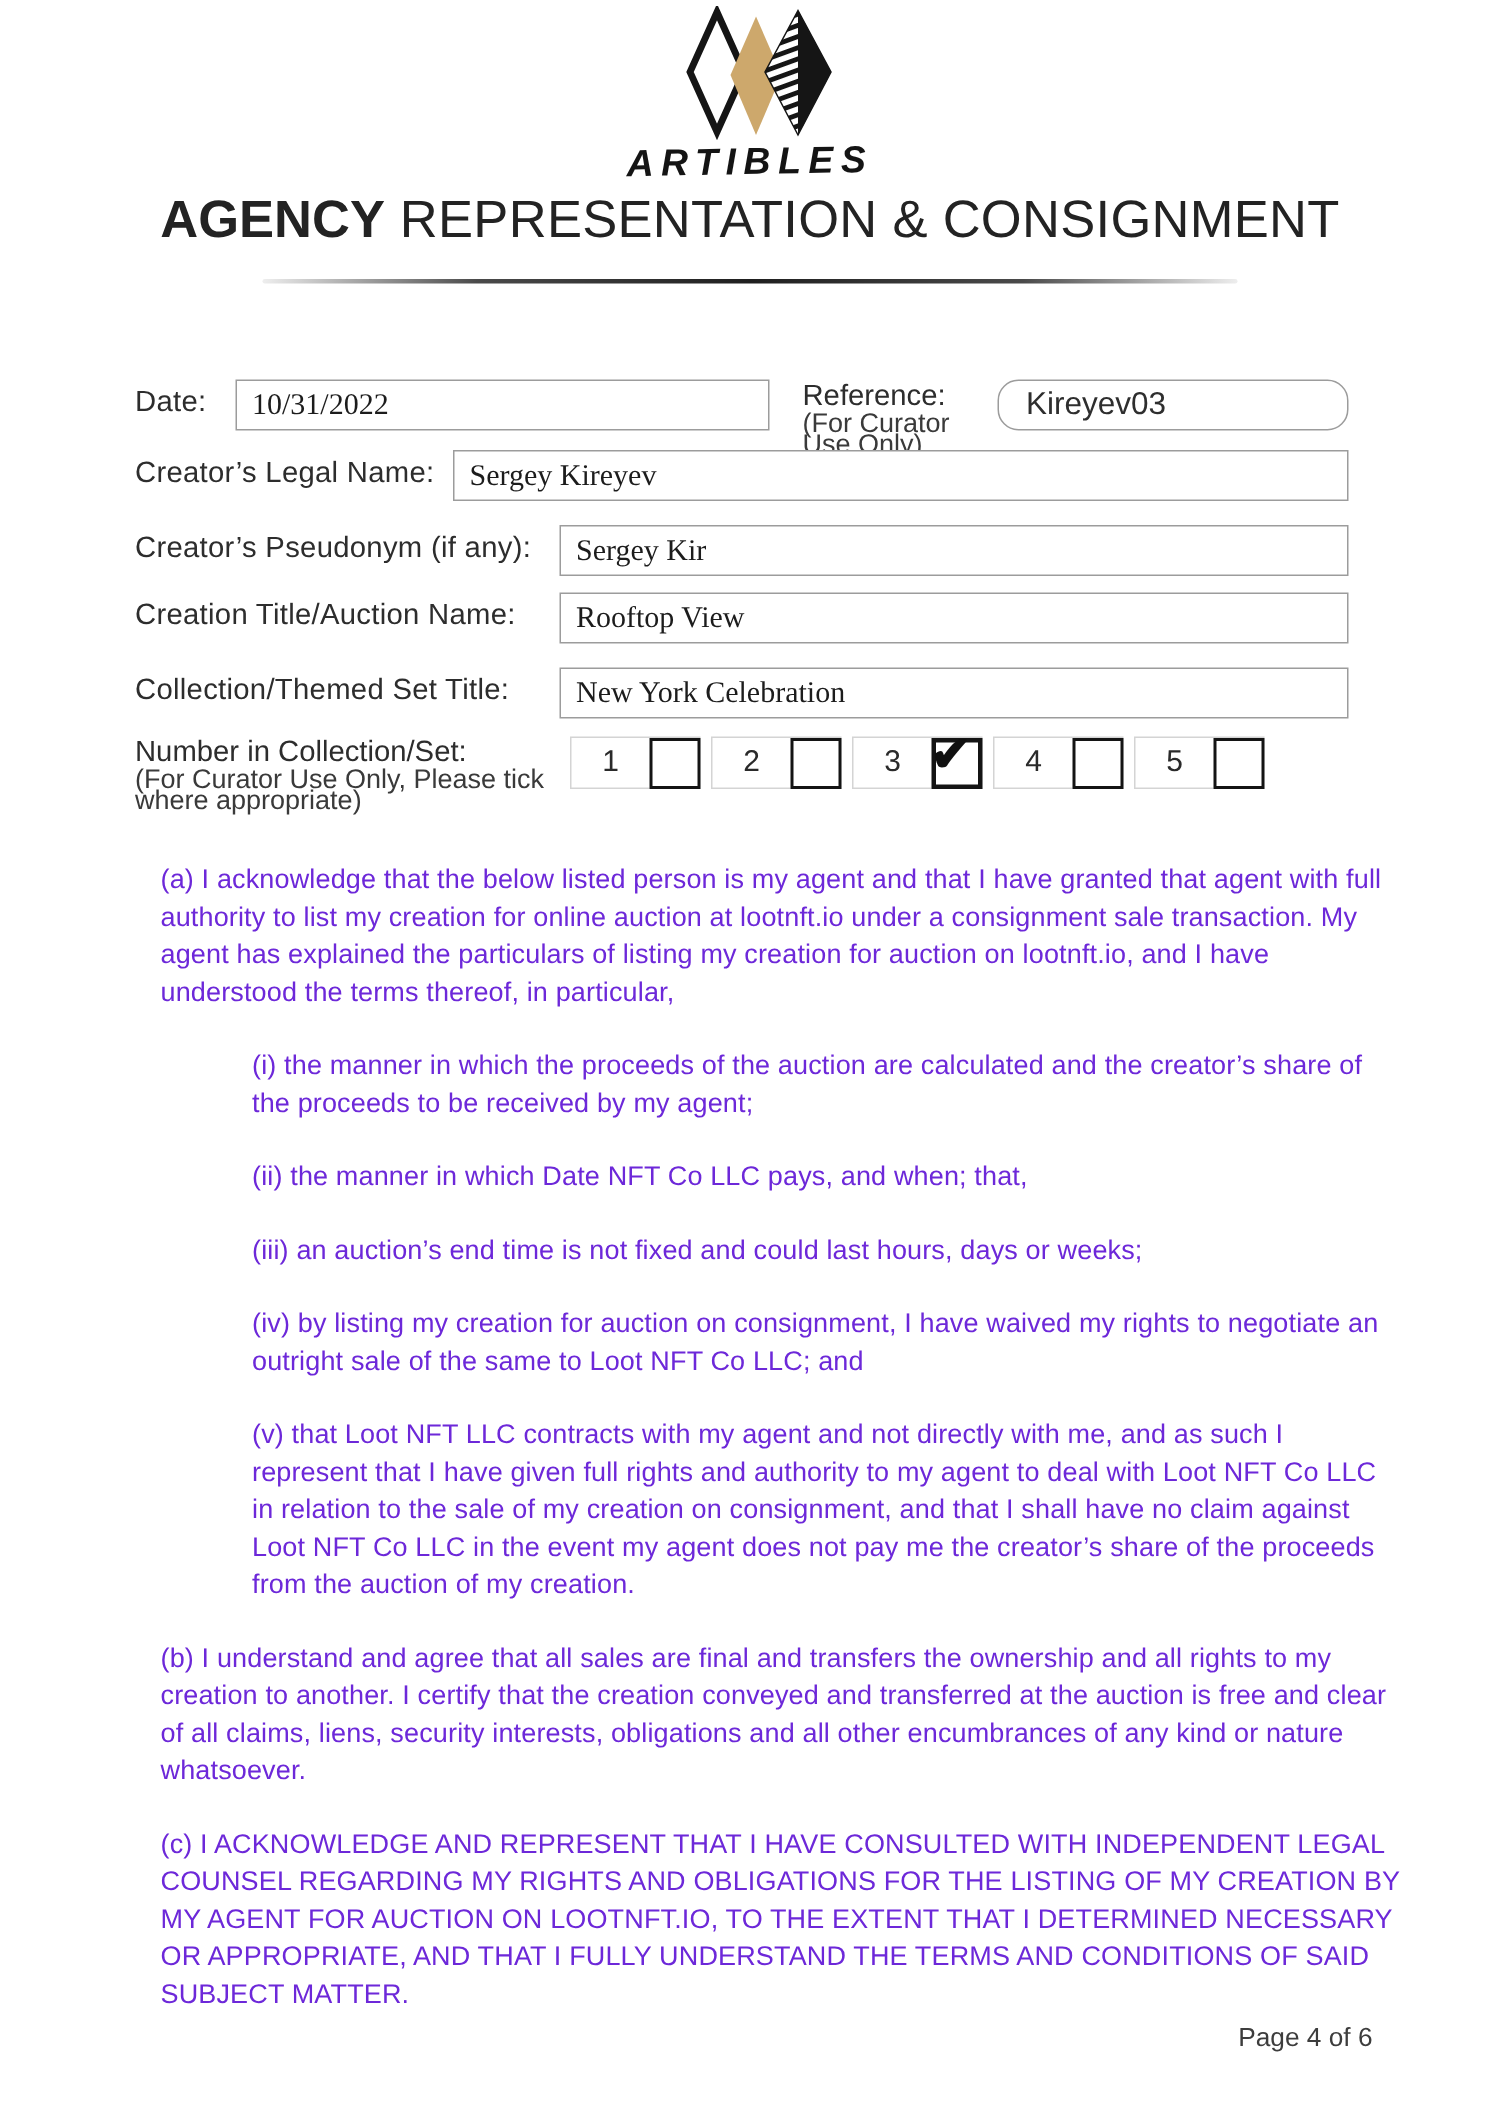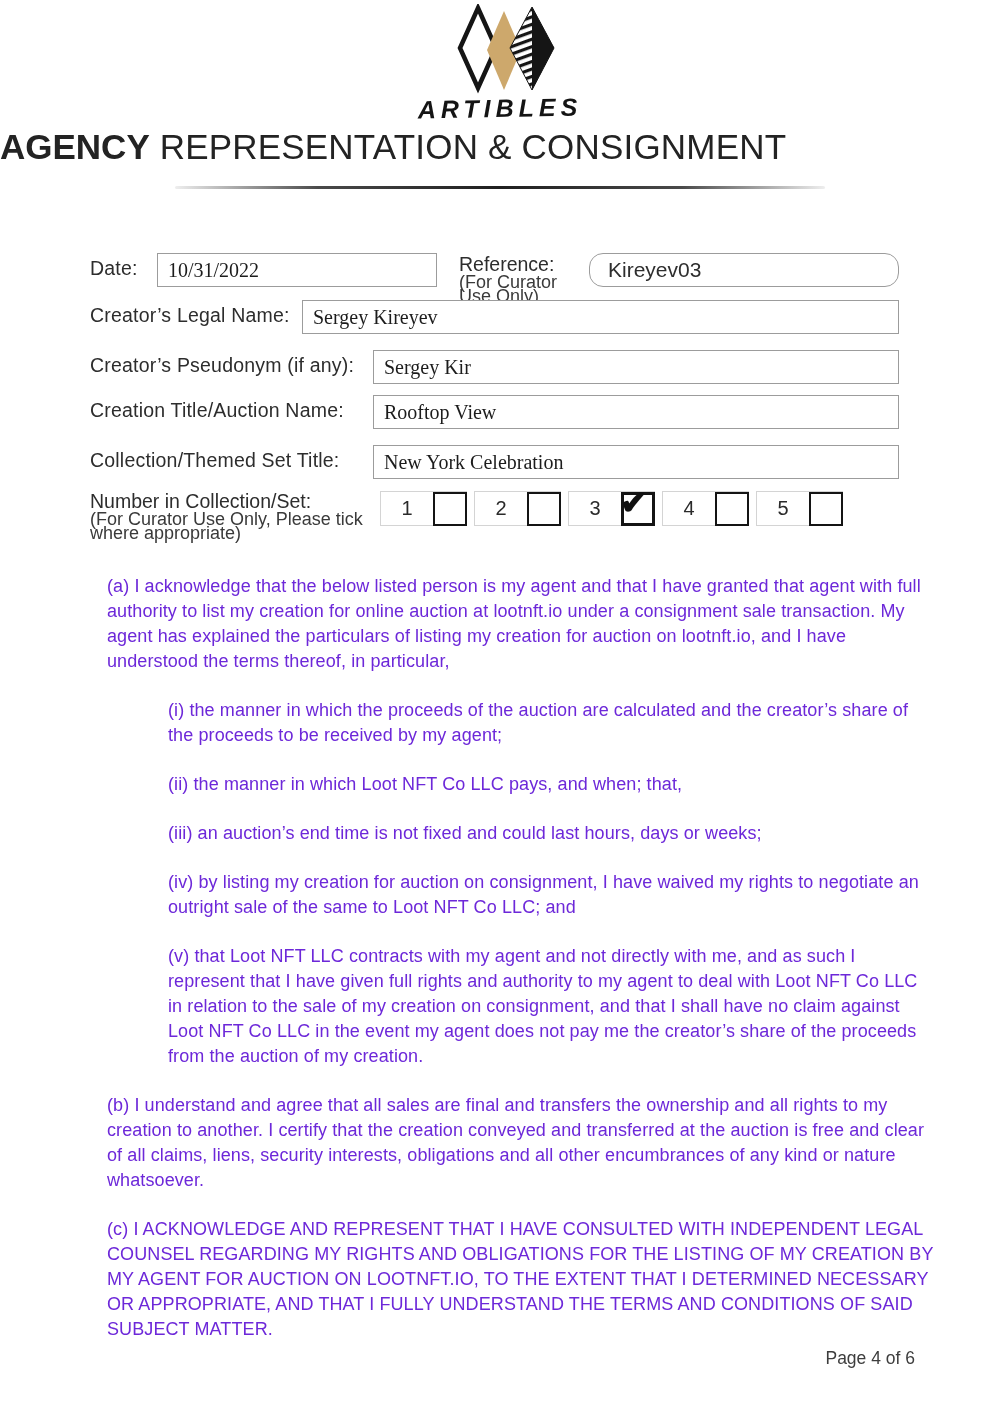--- a/index.html
+++ b/index.html
@@ -35,20 +35,21 @@
     font-style: italic;
     letter-spacing: 5px;
     color: #141414;
     transform: rotate(-1deg);
   }
   h1.title {
     position: absolute;
     top: 127px;
     left: 0;
     width: 100%;
+    text-align: center;
     font-size: 35px;
     color: #232323;
     font-weight: 400;
     letter-spacing: 0.2px;
     white-space: nowrap;
   }
   h1.title .t-bold { font-weight: 700; letter-spacing: 0; }
   .divider {
     position: absolute;
     top: 186px;
@@ -91,21 +92,21 @@
     border: 1.5px solid #9c9c9c;
     background: #fff;
     display: flex;
     align-items: center;
     padding: 0 10px;
     font-family: "Liberation Serif", serif;
     font-size: 20px;
     color: #1c1c1c;
   }
   .field.grow { flex: 1; }
-  .field-date { width: 280px; }
+  .field-date { width: 356px; }
   .field-ref {
     flex: 1;
     font-family: "Liberation Sans", sans-serif;
     font-size: 21px;
     color: #2e2e2e;
     padding-left: 18px;
     border-radius: 14px;
   }
 
   .ref-block { width: 130px; margin-left: 22px; flex-shrink: 0; }
@@ -280,21 +281,21 @@
               <span class="tick"></span>
             </div>
         </div>
       </div>
     </div>
   </div>
 
   <div class="clauses">
     <p class="clause">(a) I acknowledge that the below listed person is my agent and that I have granted that agent with full authority to list my creation for online auction at lootnft.io under a consignment sale transaction. My agent has explained the particulars of listing my creation for auction on lootnft.io, and I have understood the terms thereof, in particular,</p>
     <p class="clause indent">(i) the manner in which the proceeds of the auction are calculated and the creator’s share of the proceeds to be received by my agent;</p>
-    <p class="clause indent">(ii) the manner in which Loot NFT Co LLC pays, and when; that,</p>
+    <p class="clause indent">(ii) the manner in which Date NFT Co LLC pays, and when; that,</p>
     <p class="clause indent">(iii) an auction’s end time is not fixed and could last hours, days or weeks;</p>
     <p class="clause indent">(iv) by listing my creation for auction on consignment, I have waived my rights to negotiate an outright sale of the same to Loot NFT Co LLC; and</p>
     <p class="clause indent">(v) that Loot NFT LLC contracts with my agent and not directly with me, and as such I represent that I have given full rights and authority to my agent to deal with Loot NFT Co LLC in relation to the sale of my creation on consignment, and that I shall have no claim against Loot NFT Co LLC in the event my agent does not pay me the creator’s share of the proceeds from the auction of my creation.</p>
     <p class="clause">(b) I understand and agree that all sales are final and transfers the ownership and all rights to my creation to another. I certify that the creation conveyed and transferred at the auction is free and clear of all claims, liens, security interests, obligations and all other encumbrances of any kind or nature whatsoever.</p>
     <p class="clause">(c) I ACKNOWLEDGE AND REPRESENT THAT I HAVE CONSULTED WITH INDEPENDENT LEGAL COUNSEL REGARDING MY RIGHTS AND OBLIGATIONS FOR THE LISTING OF MY CREATION BY MY AGENT FOR AUCTION ON LOOTNFT.IO, TO THE EXTENT THAT I DETERMINED NECESSARY OR APPROPRIATE, AND THAT I FULLY UNDERSTAND THE TERMS AND CONDITIONS OF SAID SUBJECT MATTER.</p>
   </div>
 
   <div class="footer">Page 4 of 6</div>
 
 </div>

